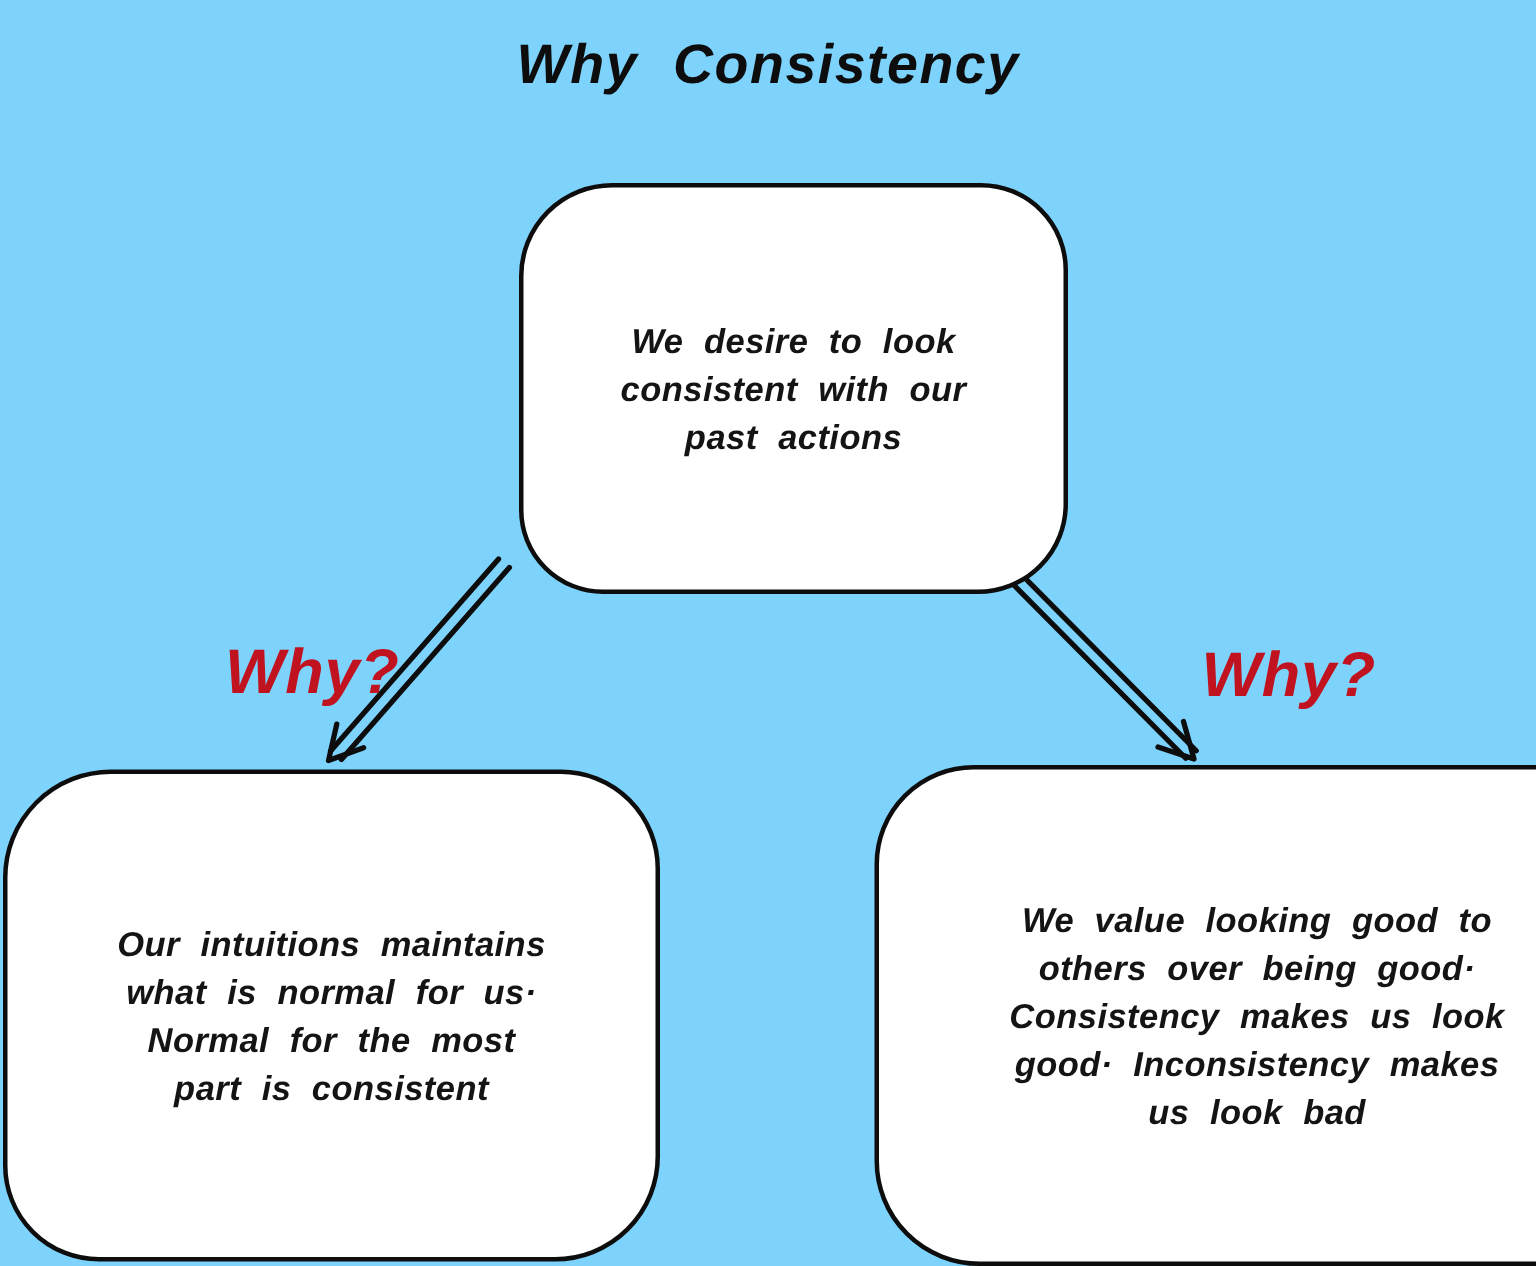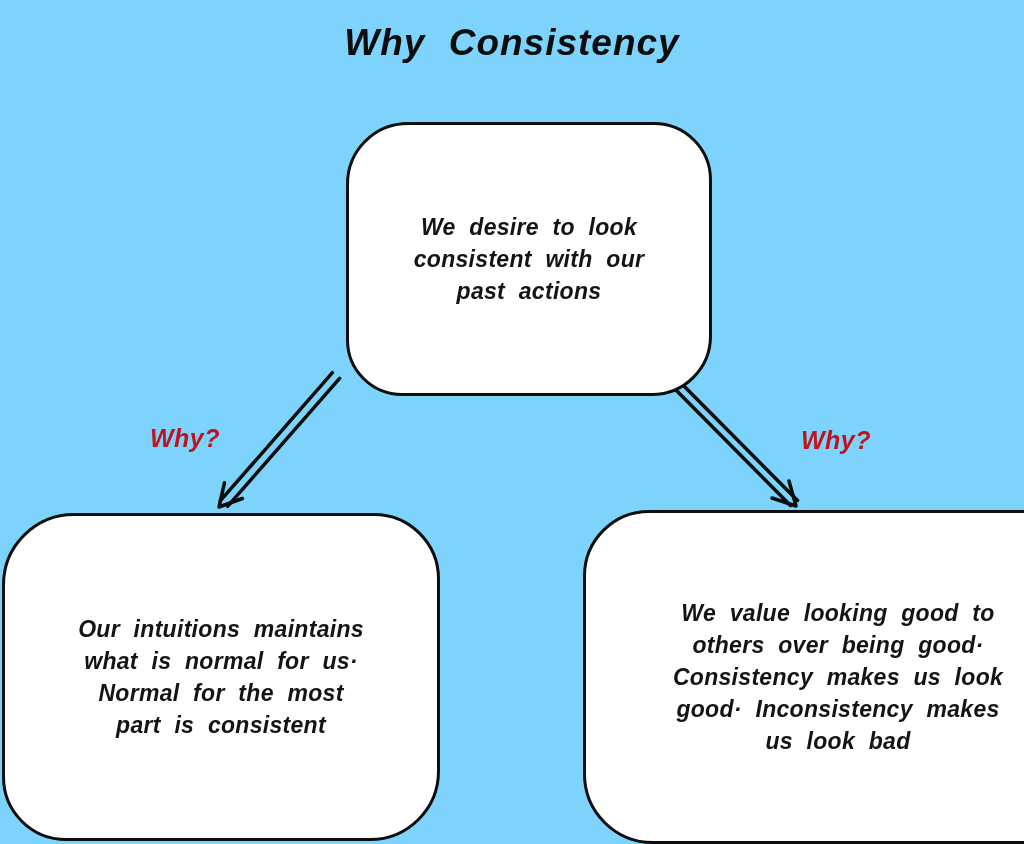--- a/index.html
+++ b/index.html
@@ -61,21 +61,21 @@
     border-radius: 66px 72px 64px 70px;
   }
   .edges-svg {
     position: absolute;
     left: 0; top: 0;
     width: 1024px; height: 844px;
     pointer-events: none;
   }
   .why-label {
     position: absolute;
-    font-size: 25px;
+    font-size: 42px;
     font-weight: bold;
     font-style: italic;
     color: #c11220;
     letter-spacing: 0.5px;
   }
   .why-left { left: 150px; top: 424px; }
   .why-right { left: 801px; top: 426px; }
   .watermark {
     position: absolute;
     left: 428px; top: 806px;

